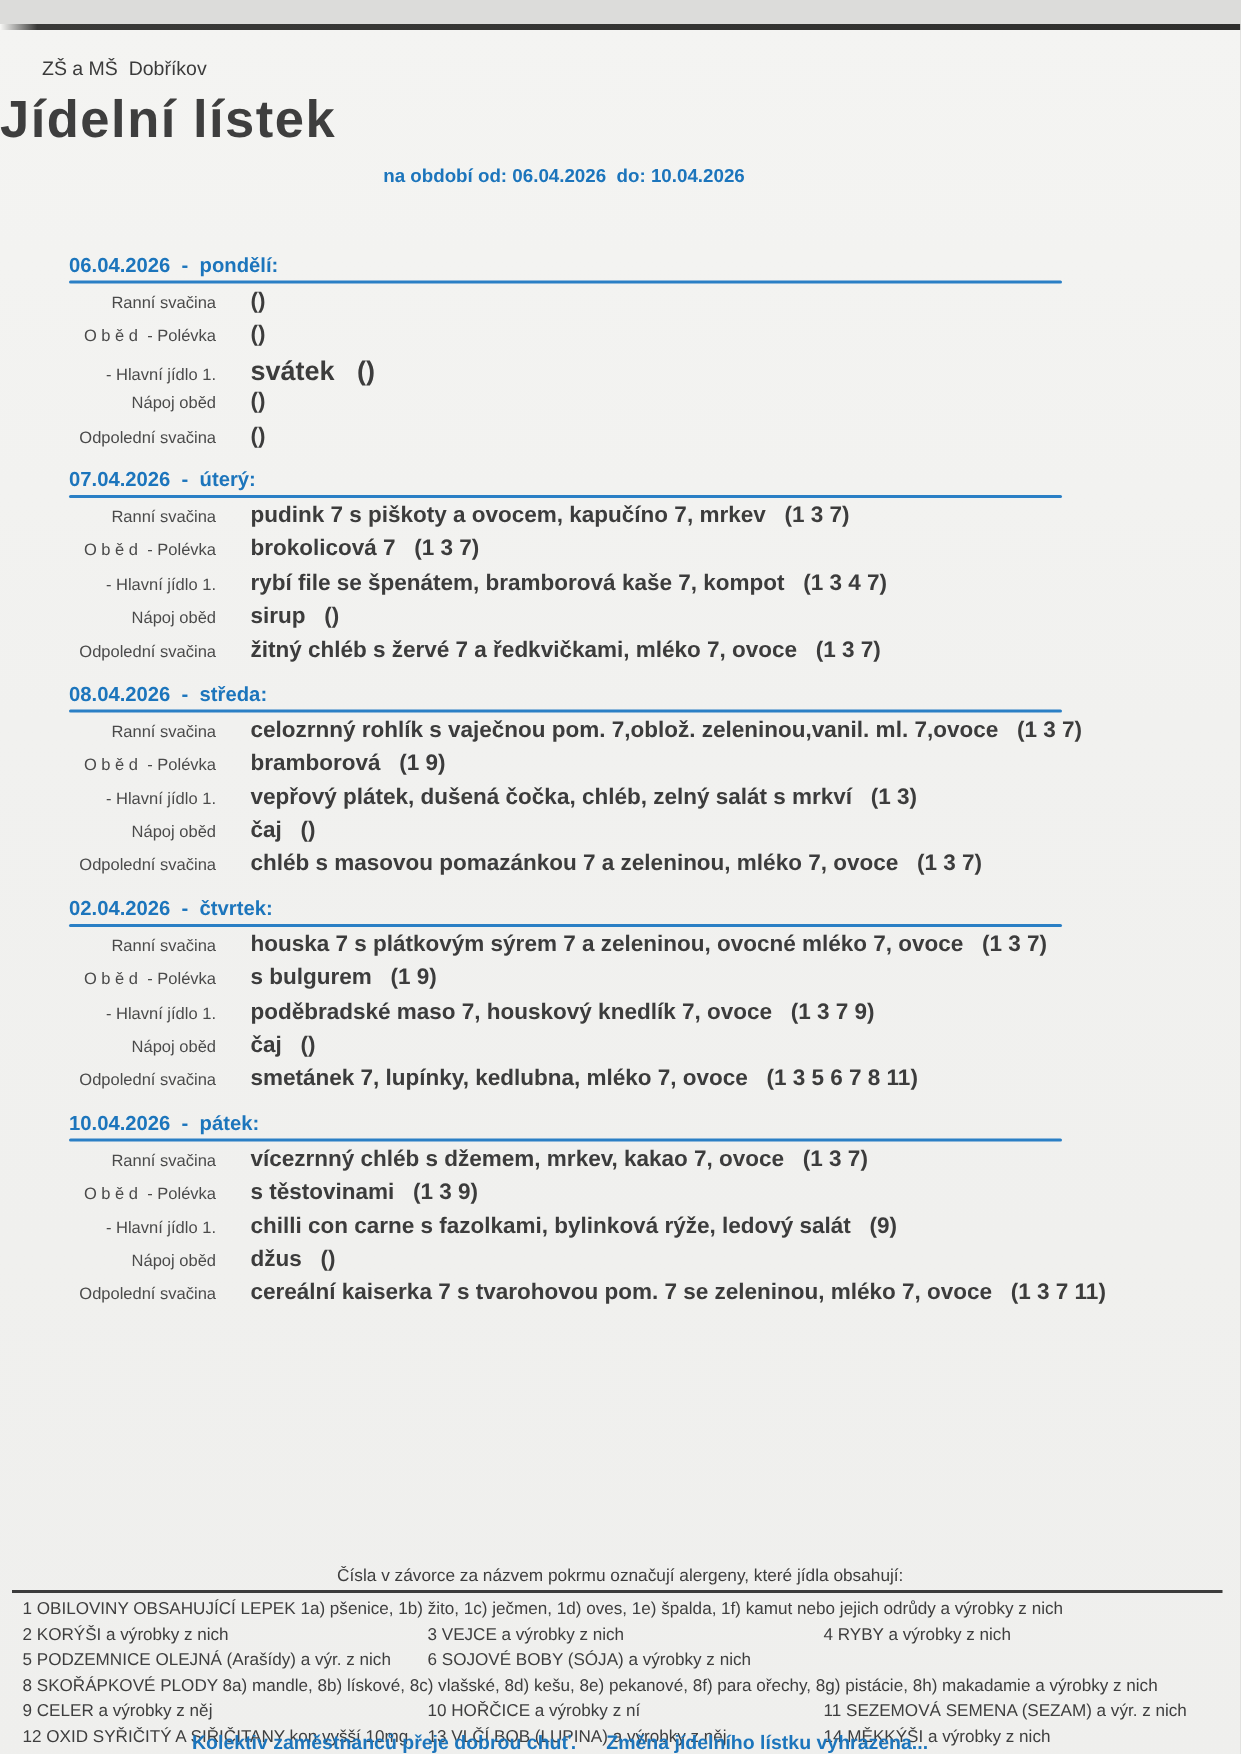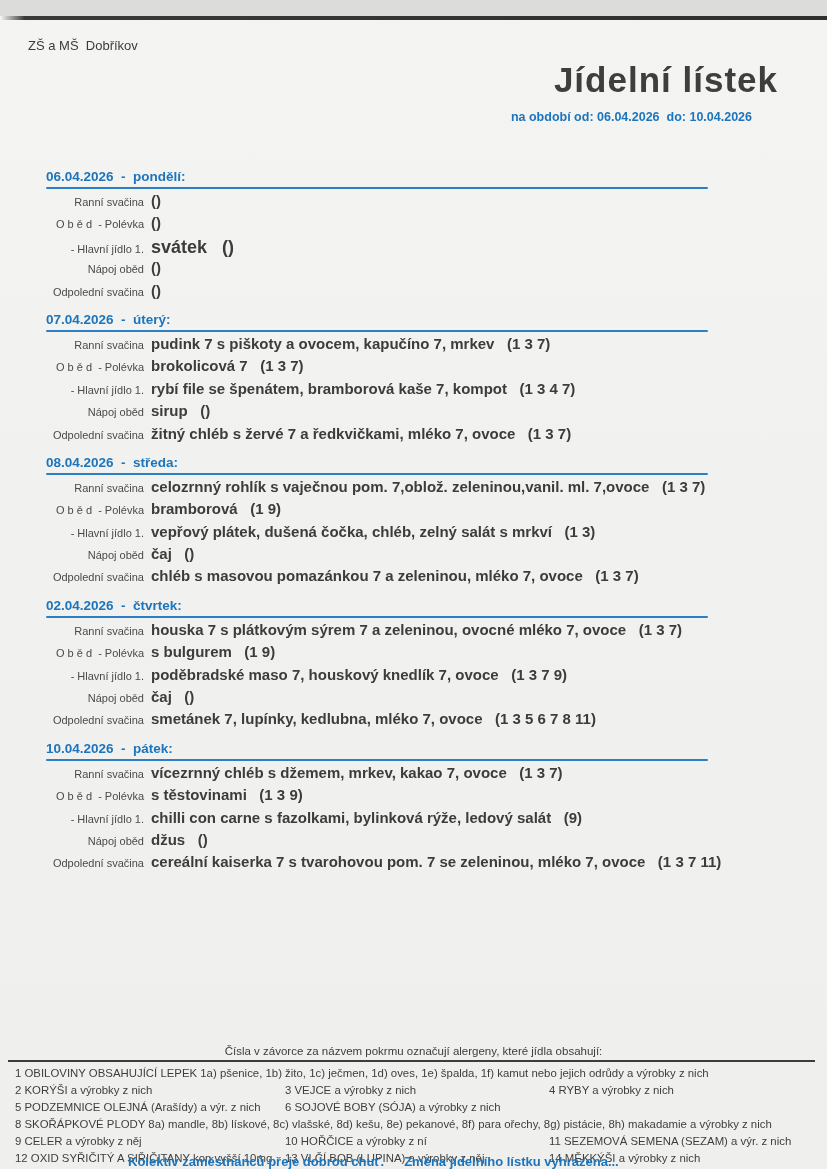--- a/index.html
+++ b/index.html
@@ -24,41 +24,41 @@
     position: absolute; bottom: 0; left: 0; right: 0; height: 7px;
     background: linear-gradient(180deg, rgba(239,239,237,0) 0%, #bdbdbb 100%);
   }
 
   .school-name {
     position: absolute; top: 22px; left: 28px;
     font-size: 13px; color: #3b3b3b; white-space: pre;
   }
   .doc-title {
     position: absolute; top: 44px; left: 0; width: 778px;
-    text-align: right;
+    text-align: left;
     font-size: 35px; font-weight: bold; color: #3e3e3e;
     letter-spacing: 1px; white-space: pre;
   }
   .doc-period {
     position: absolute; top: 94px; left: 0; width: 752px;
-    text-align: right;
+    text-align: center;
     font-size: 12.5px; font-weight: bold; color: #1c75bc; white-space: pre;
   }
 
   .menu { position: absolute; top: 152px; left: 46px; width: 780px; }
   .day { margin-bottom: 7px; }
   .day-header {
     font-size: 13.5px; font-weight: bold; color: #1c75bc;
     white-space: pre; line-height: 17px;
   }
   .day-rule {
     width: 662px; height: 2px; background: #2a7fc5;
     margin: 2px 0 3px 0; border-radius: 1px;
   }
-  .menu-row { display: flex; align-items: baseline; min-height: 22.4px; }
+  .menu-row { display: flex; align-items: baseline; min-height: 22.4px; gap: 16px; }
   .row-label {
     flex: 0 0 98px; width: 98px; text-align: right;
     font-size: 11px; color: #4a4a4a;
     padding-right: 7px; white-space: pre;
   }
   .row-value {
     font-size: 15px; font-weight: bold; color: #3c3c3c;
     white-space: pre-wrap;
   }
   .row-value.large { font-size: 18px; }

